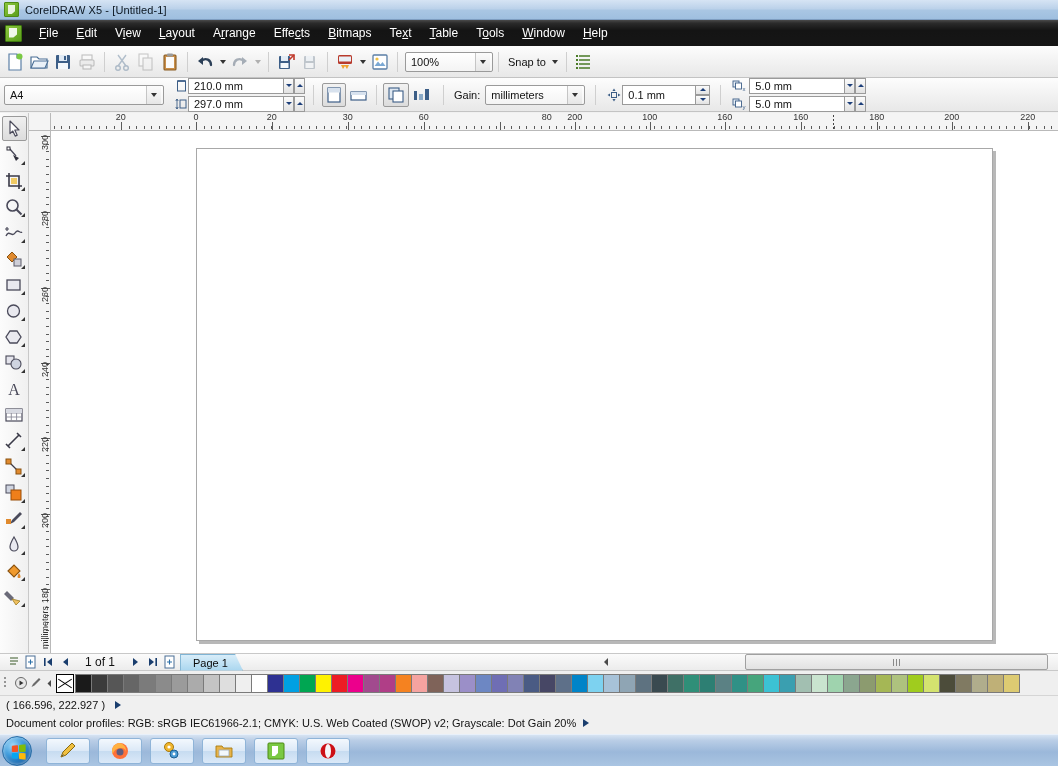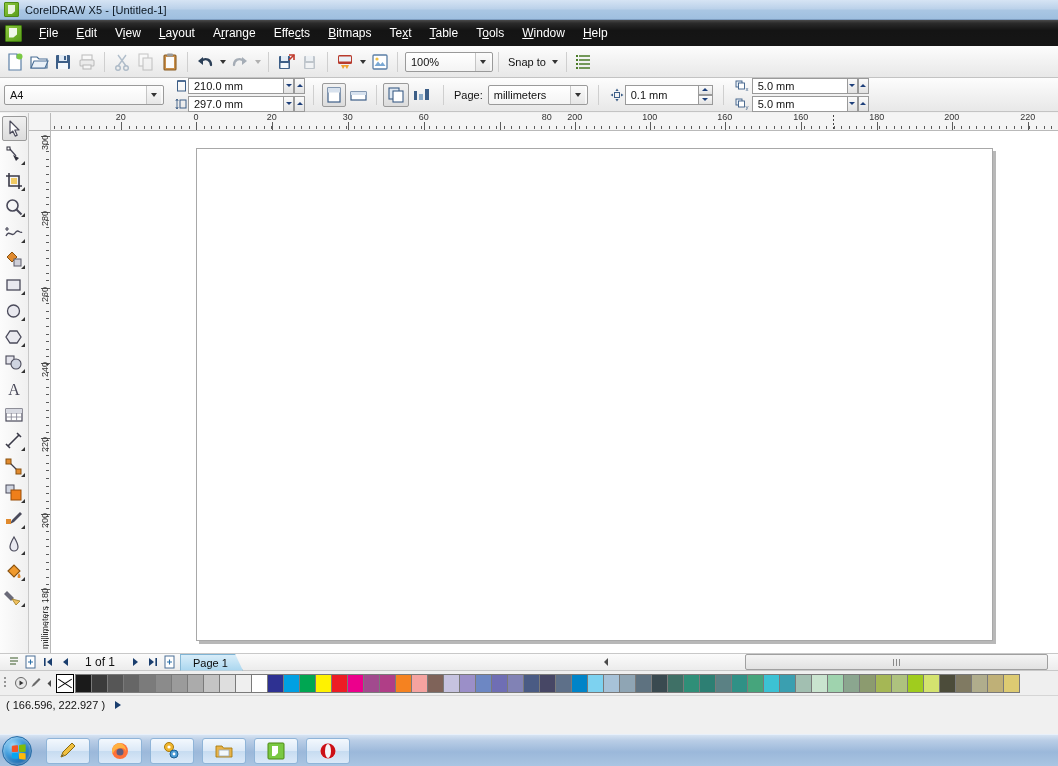--- a/index.html
+++ b/index.html
@@ -466,21 +466,21 @@
     <div class="tb-btn" style="width:24px;height:24px;">
       <svg width="17" height="14" viewBox="0 0 17 14">
           <rect x="1" y="3" width="3" height="9" fill="#3c5e87"></rect>
           <rect x="6" y="6" width="4" height="6" fill="#8aa9c6"></rect>
           <rect x="12" y="1" width="4" height="11" fill="#3c5e87"></rect>
         </svg>
     </div>
 
     <div class="tb-sep" style="margin:0 10px;"></div>
 
-    <div class="lbl" style="margin-right:5px;">Page:</div>
+    <div class="lbl" style="margin-right:5px;">Gain:</div>
     <div class="combo" style="width:100px;">
       <span>millimeters</span>
       <span class="arrow-box">
           <span class="caret"></span>
         </span>
     </div>
 
     <div class="tb-sep" style="margin:0 10px;"></div>
 
     <span style="width:16px;display:flex;justify-content:center;">
@@ -1074,20 +1074,24 @@
         <div class="swatch" style="background: rgb(191, 176, 119);"></div>
         <div class="swatch" style="background: rgb(221, 203, 114);"></div>
       </div>
   </div>
 
   <div class="statusbar">
     <div class="status-row1">
       <span>( 166.596, 222.927 )</span>
       <span class="status-arrow"></span>
     </div>
+    <div class="status-row2">
+      <span>Document color profiles: RGB: sRGB IEC61966-2.1; CMYK: U.S. Web Coated (SWOP) v2; Grayscale: Dot Gain 20%</span>
+      <span class="status-arrow"></span>
+    </div>
   </div>
 
   <div class="taskbar">
     <div class="startorb">
       <span class="orb-flag">
         <i style="background:#f35325"></i>
           <i style="background:#81bc06"></i>
           <i style="background:#05a6f0"></i>
           <i style="background:#ffba08"></i>
       </span>

